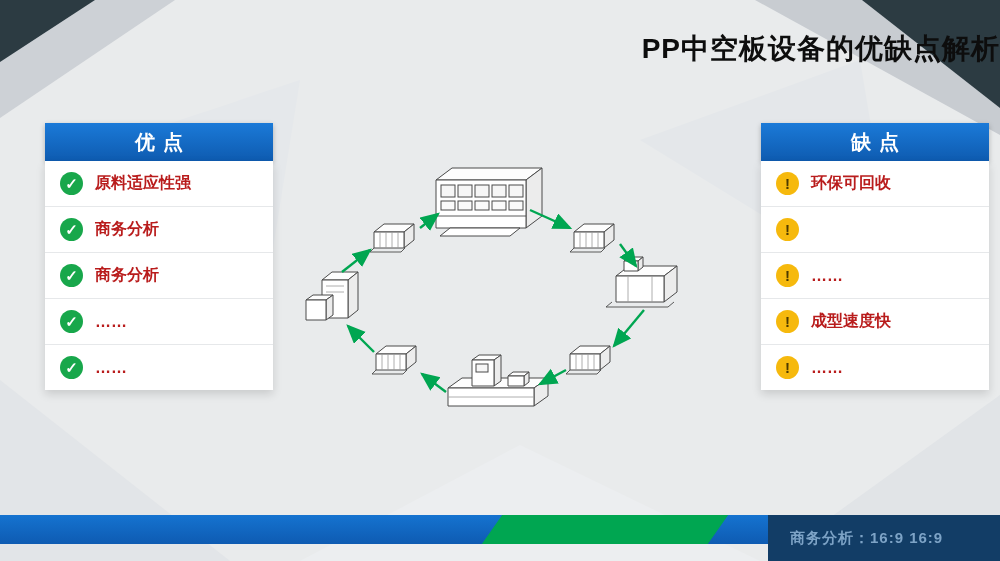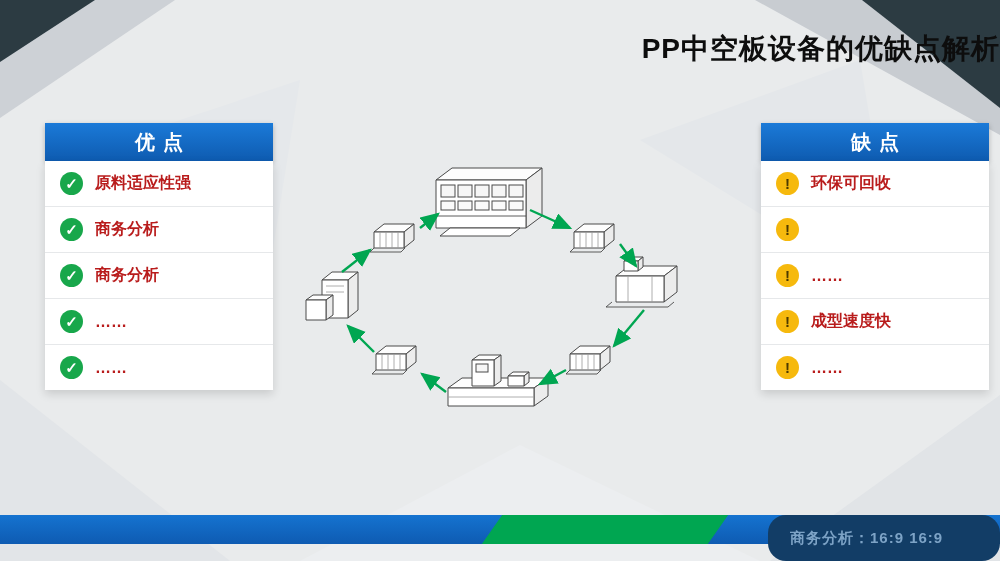--- a/index.html
+++ b/index.html
@@ -35,21 +35,21 @@
   .footer-blue{
     position:absolute;left:0;bottom:17px;width:100%;height:29px;z-index:4;
     background:linear-gradient(180deg,#1573d0,#0e5bb2);
   }
   .footer-green{
     position:absolute;left:492px;bottom:17px;width:226px;height:29px;z-index:5;
     background:#00a651;transform:skewX(-35deg);
   }
   .footer-navy{
     position:absolute;right:0;bottom:0;width:232px;height:46px;z-index:6;
-    background:#123d66;display:flex;align-items:center;border-radius:18px;
+    background:#123d66;display:flex;align-items:center;
   }
   .footer-caption{
     padding-left:22px;font-size:15px;font-weight:bold;color:#7da3c6;letter-spacing:1px;white-space:nowrap;
   }
 </style>
 </head>
 <body>
 
 <div class="slide">
 

